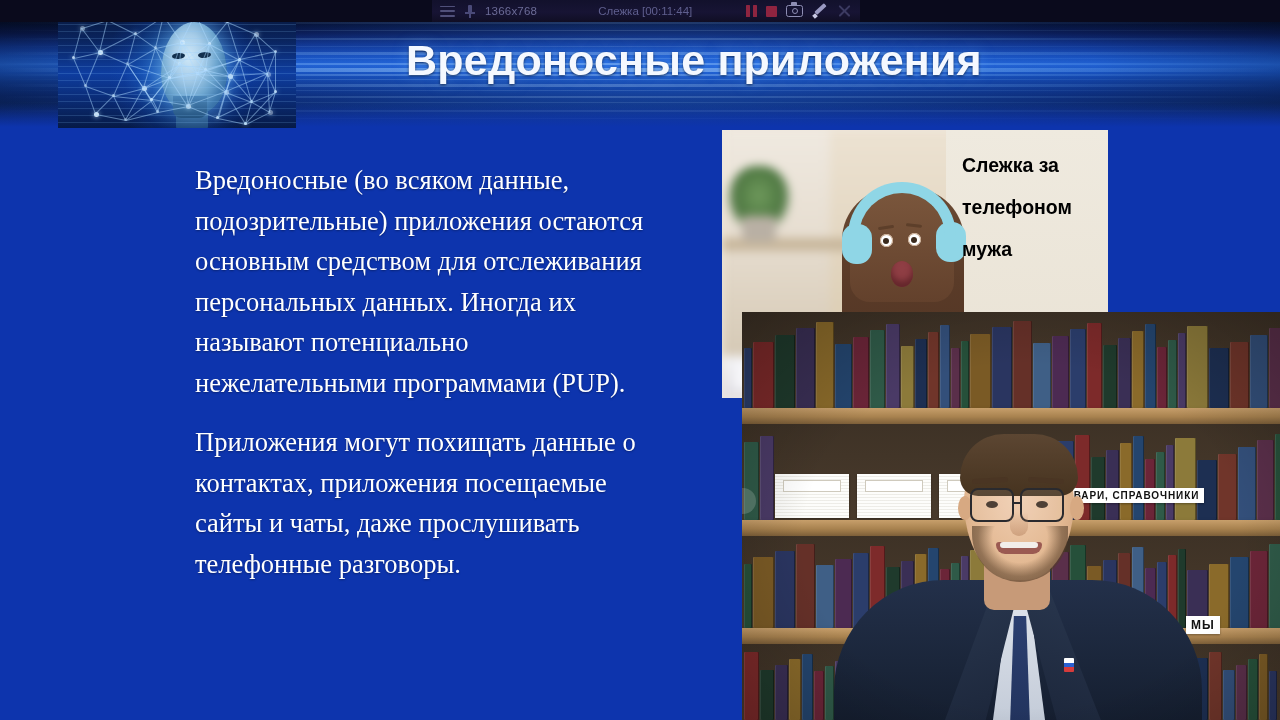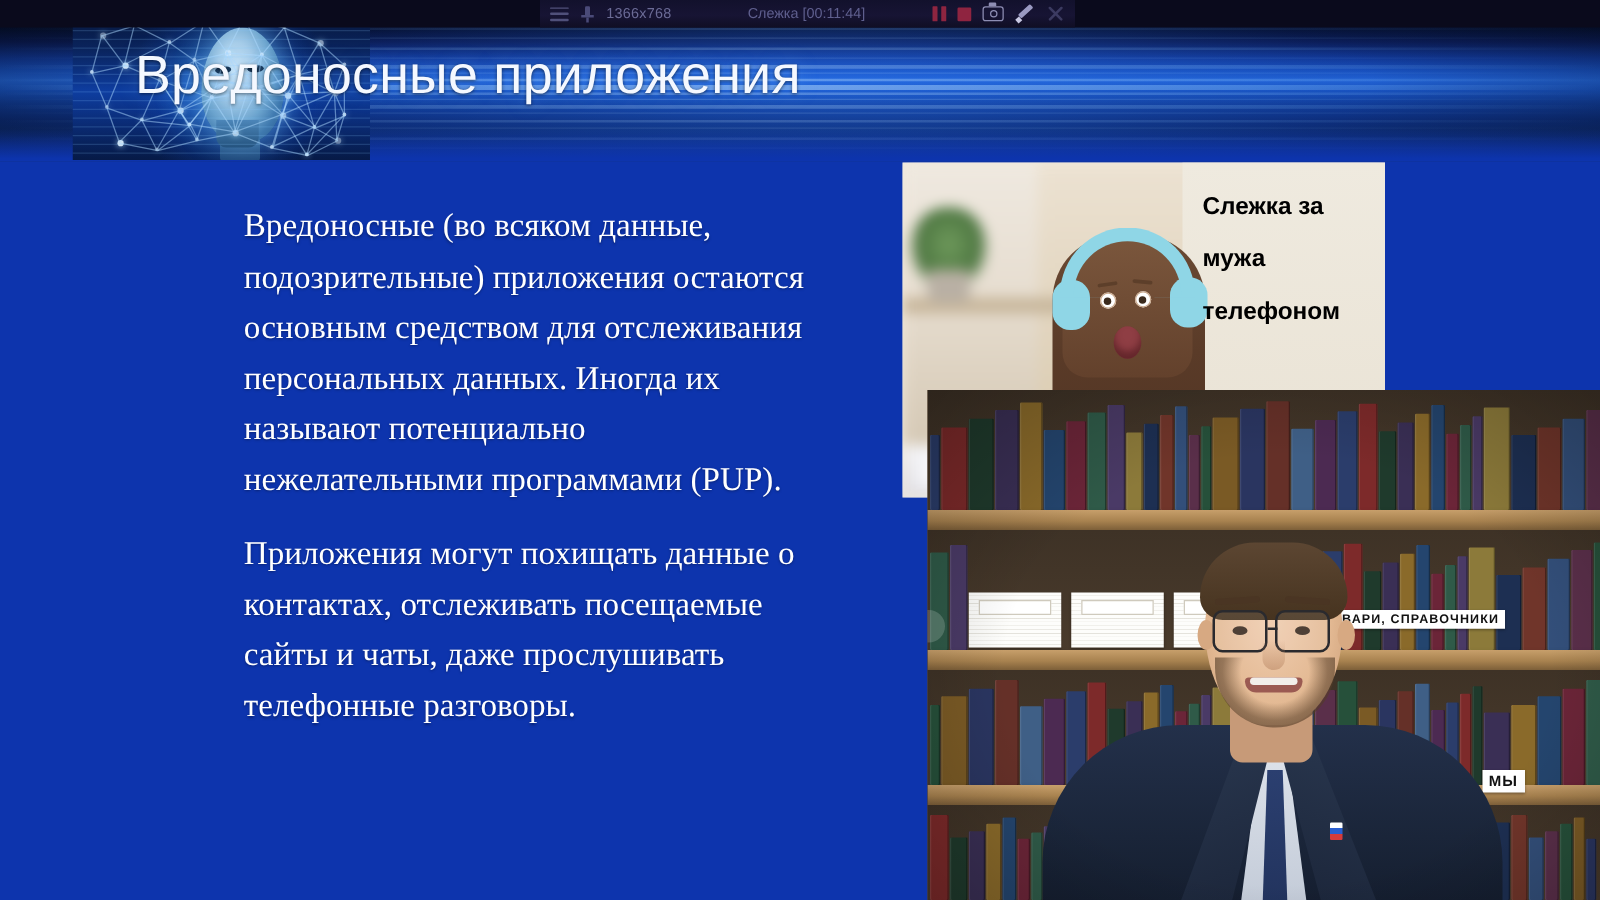--- a/index.html
+++ b/index.html
@@ -203,25 +203,25 @@
   .logo-scan {
     position:absolute; left:0; width:238px; height:1px;
     background: rgba(140,200,255,.18);
   }
 
   
   #slide-title {
     position: absolute;
     left: 0; top: 36px;
     width: 1280px;
-    text-align: left;
+    text-align: center;
     z-index: 8;
     font-family: "Liberation Sans", sans-serif;
     font-size: 43px;
-    font-weight: 400;
+    font-weight: 700;
     color: #f4f8ff;
     letter-spacing: .2px;
     text-shadow: 0 1px 3px rgba(0,0,0,.55), 0 0 16px rgba(110,180,255,.35);
     white-space: nowrap;
   }
   #slide-title .title-indent { display: inline-block; padding-left: 108px; }
 
   
   #slide-body {
     position: absolute;
@@ -701,21 +701,21 @@
         <div class="logo-scan" style="top: 116px;"></div>
       </div>
   </div>
 
   <div id="slide-title">
     <span class="title-indent">Вредоносные приложения</span>
   </div>
 
   <div id="slide-body">
     <p>Вредоносные (во всяком данные, подозрительные) приложения остаются основным средством для отслеживания персональных данных. Иногда их называют потенциально нежелательными программами (PUP).</p>
-    <p>Приложения могут похищать данные о контактах, отслеживать посещаемые сайты и чаты, даже прослушивать телефонные разговоры.</p>
+    <p>Приложения могут похищать данные о контактах, приложения посещаемые сайты и чаты, даже прослушивать телефонные разговоры.</p>
   </div>
 
   <div id="meme">
     <div class="meme-room blur-soft">
       <div class="m-wallpanel"></div>
       <div class="m-shelf"></div>
       <div class="m-plant"></div>
       <div class="m-pot"></div>
       <div class="m-frame"></div>
       <div class="m-desk"></div>
@@ -735,22 +735,22 @@
     <div class="m-pupil r"></div>
     <div class="m-mouth"></div>
     <div class="m-cup l"></div>
     <div class="m-cup r"></div>
     <div class="m-headphone-band"></div>
     <div class="m-phone"></div>
     <div class="m-hand"></div>
 
     <div id="meme-caption">
       <div>Слежка за</div>
+      <div>телефоном</div>
       <div>мужа</div>
-      <div>телефоном</div>
     </div>
   </div>
 
   <div id="webcam">
     <div class="bookcase"></div>
     <div id="bookcase-content">
         <div class="shelf-cavity" style="top: 0px; height: 96px;"></div>
         <div class="bk" style="left: 2px; width: 8px; height: 60px; bottom: auto; top: 36px; background: rgb(43, 61, 107); box-shadow: rgba(0, 0, 0, 0.35) -1px 0px 0px inset, rgba(255, 255, 255, 0.1) 1px 0px 0px inset;"></div>
         <div class="bk" style="left: 11px; width: 21px; height: 66px; bottom: auto; top: 30px; background: rgb(125, 42, 42); box-shadow: rgba(0, 0, 0, 0.35) -1px 0px 0px inset, rgba(255, 255, 255, 0.1) 1px 0px 0px inset;"></div>
         <div class="bk" style="left: 33px; width: 20px; height: 73px; bottom: auto; top: 23px; background: rgb(31, 58, 44); box-shadow: rgba(0, 0, 0, 0.35) -1px 0px 0px inset, rgba(255, 255, 255, 0.1) 1px 0px 0px inset;"></div>

